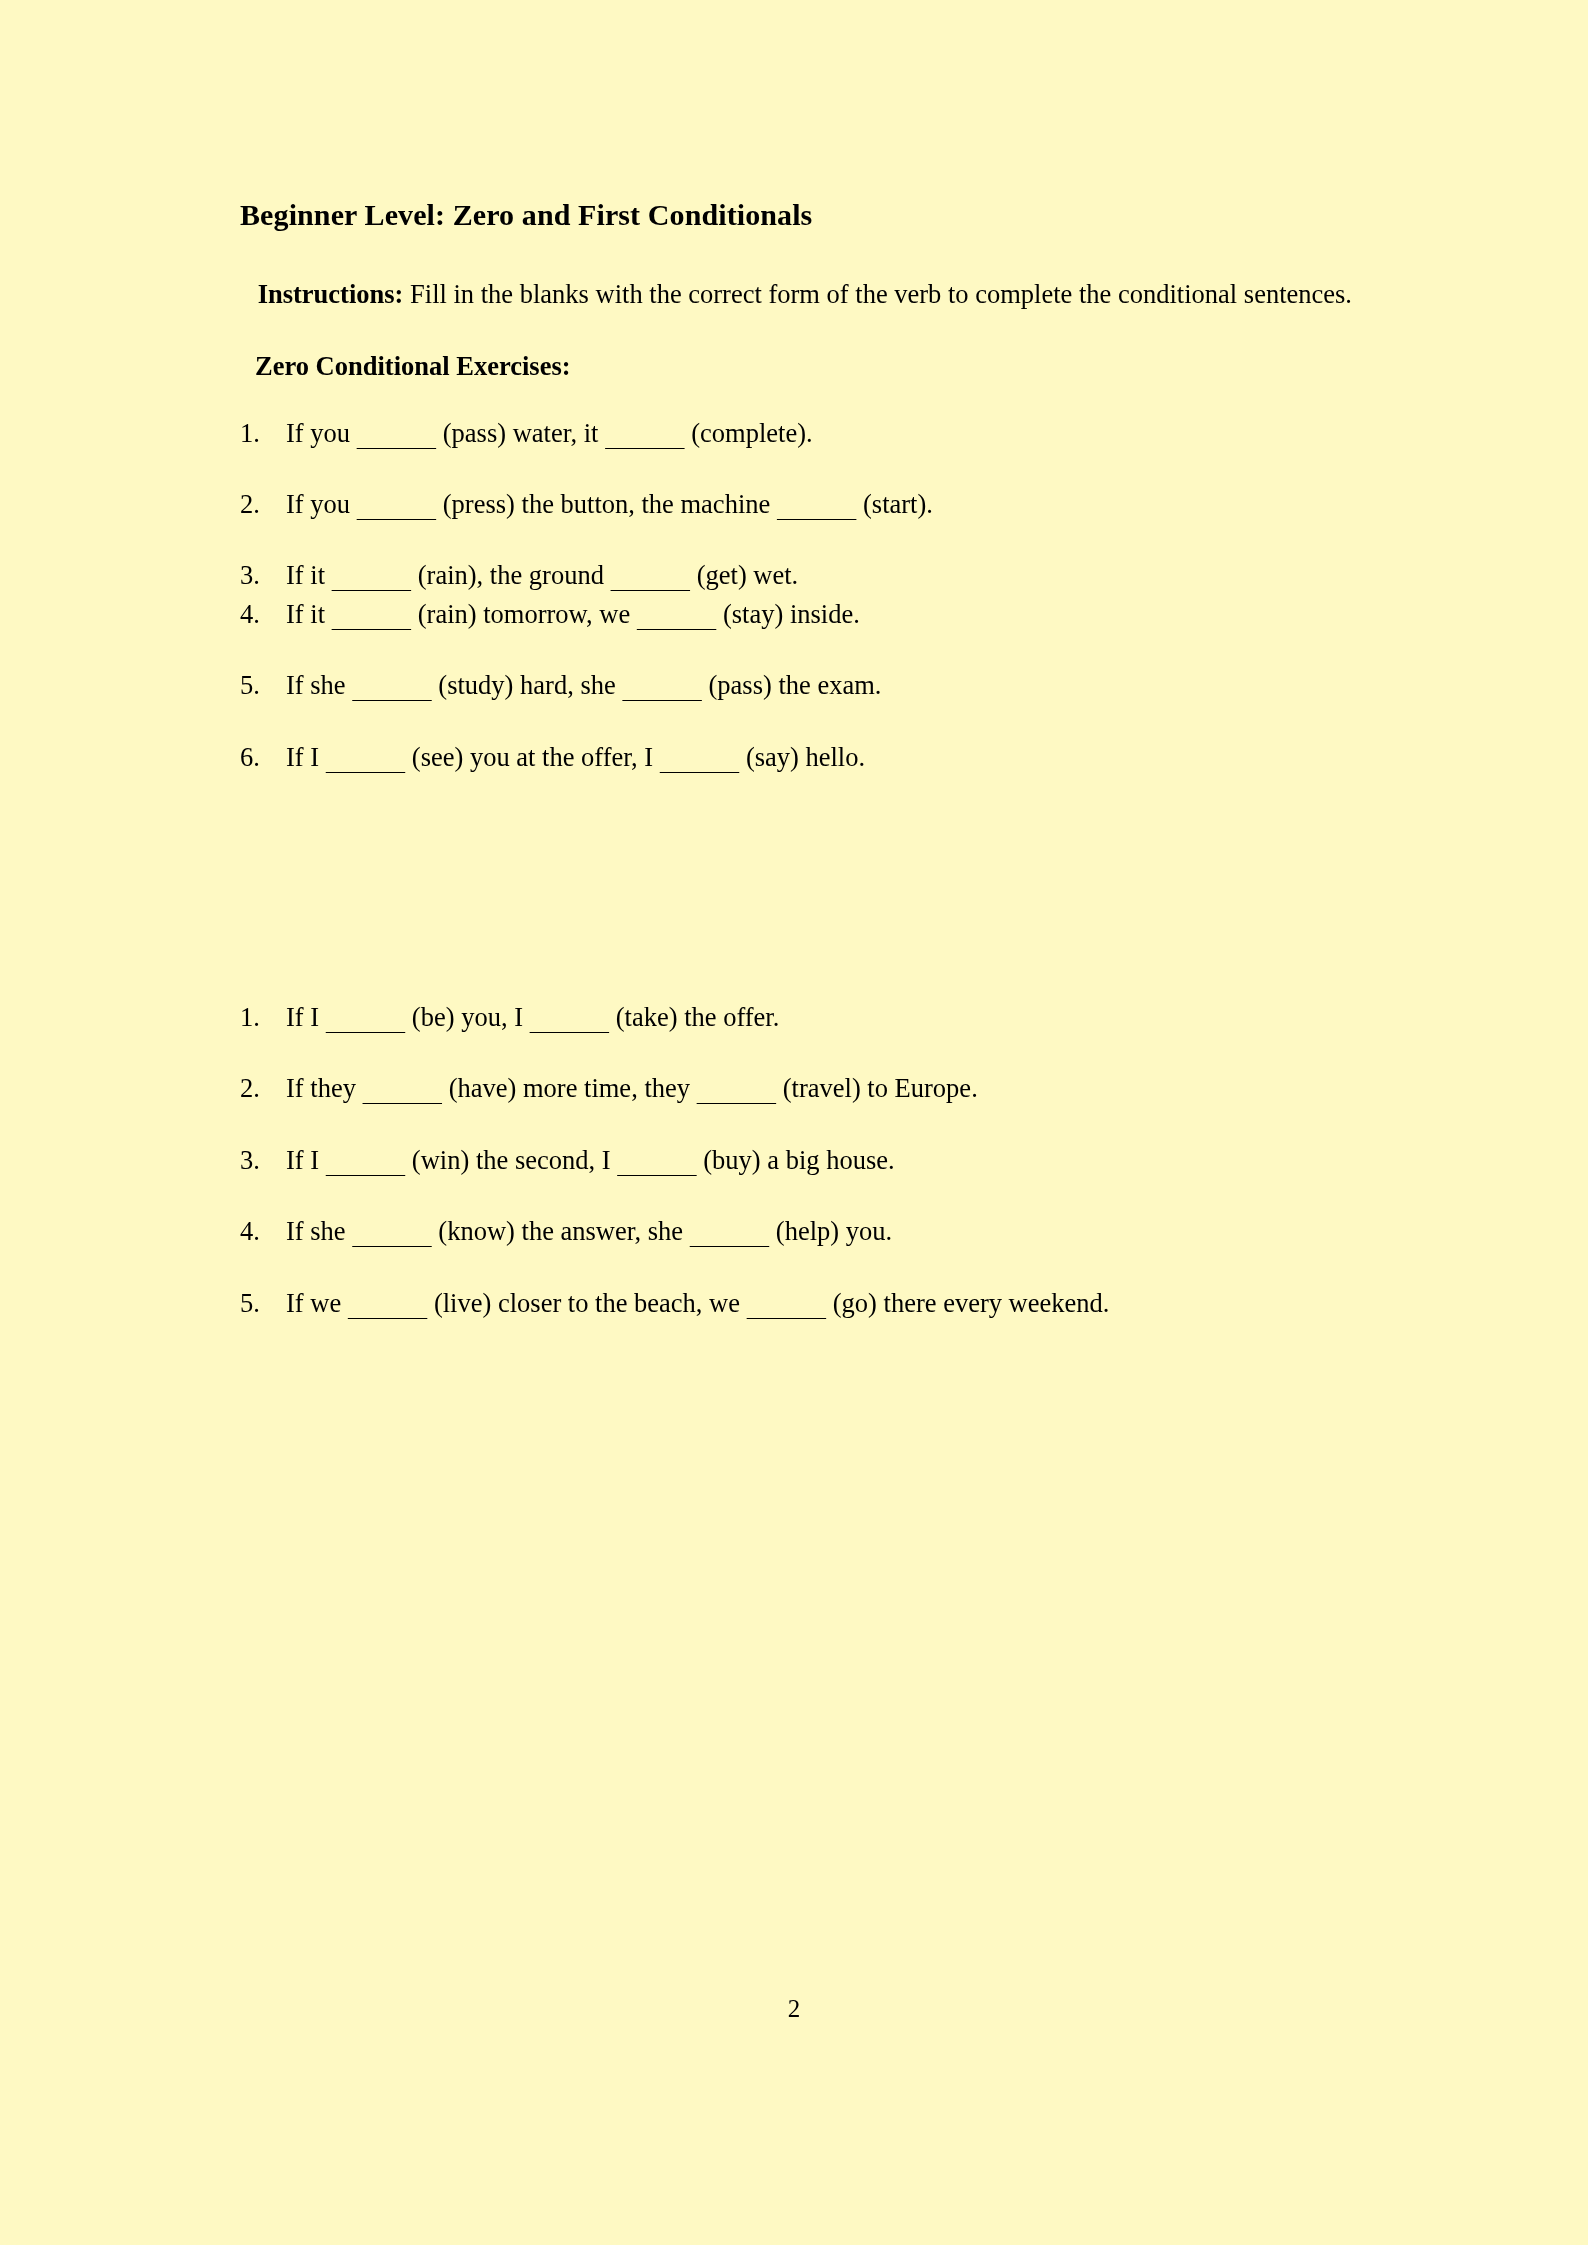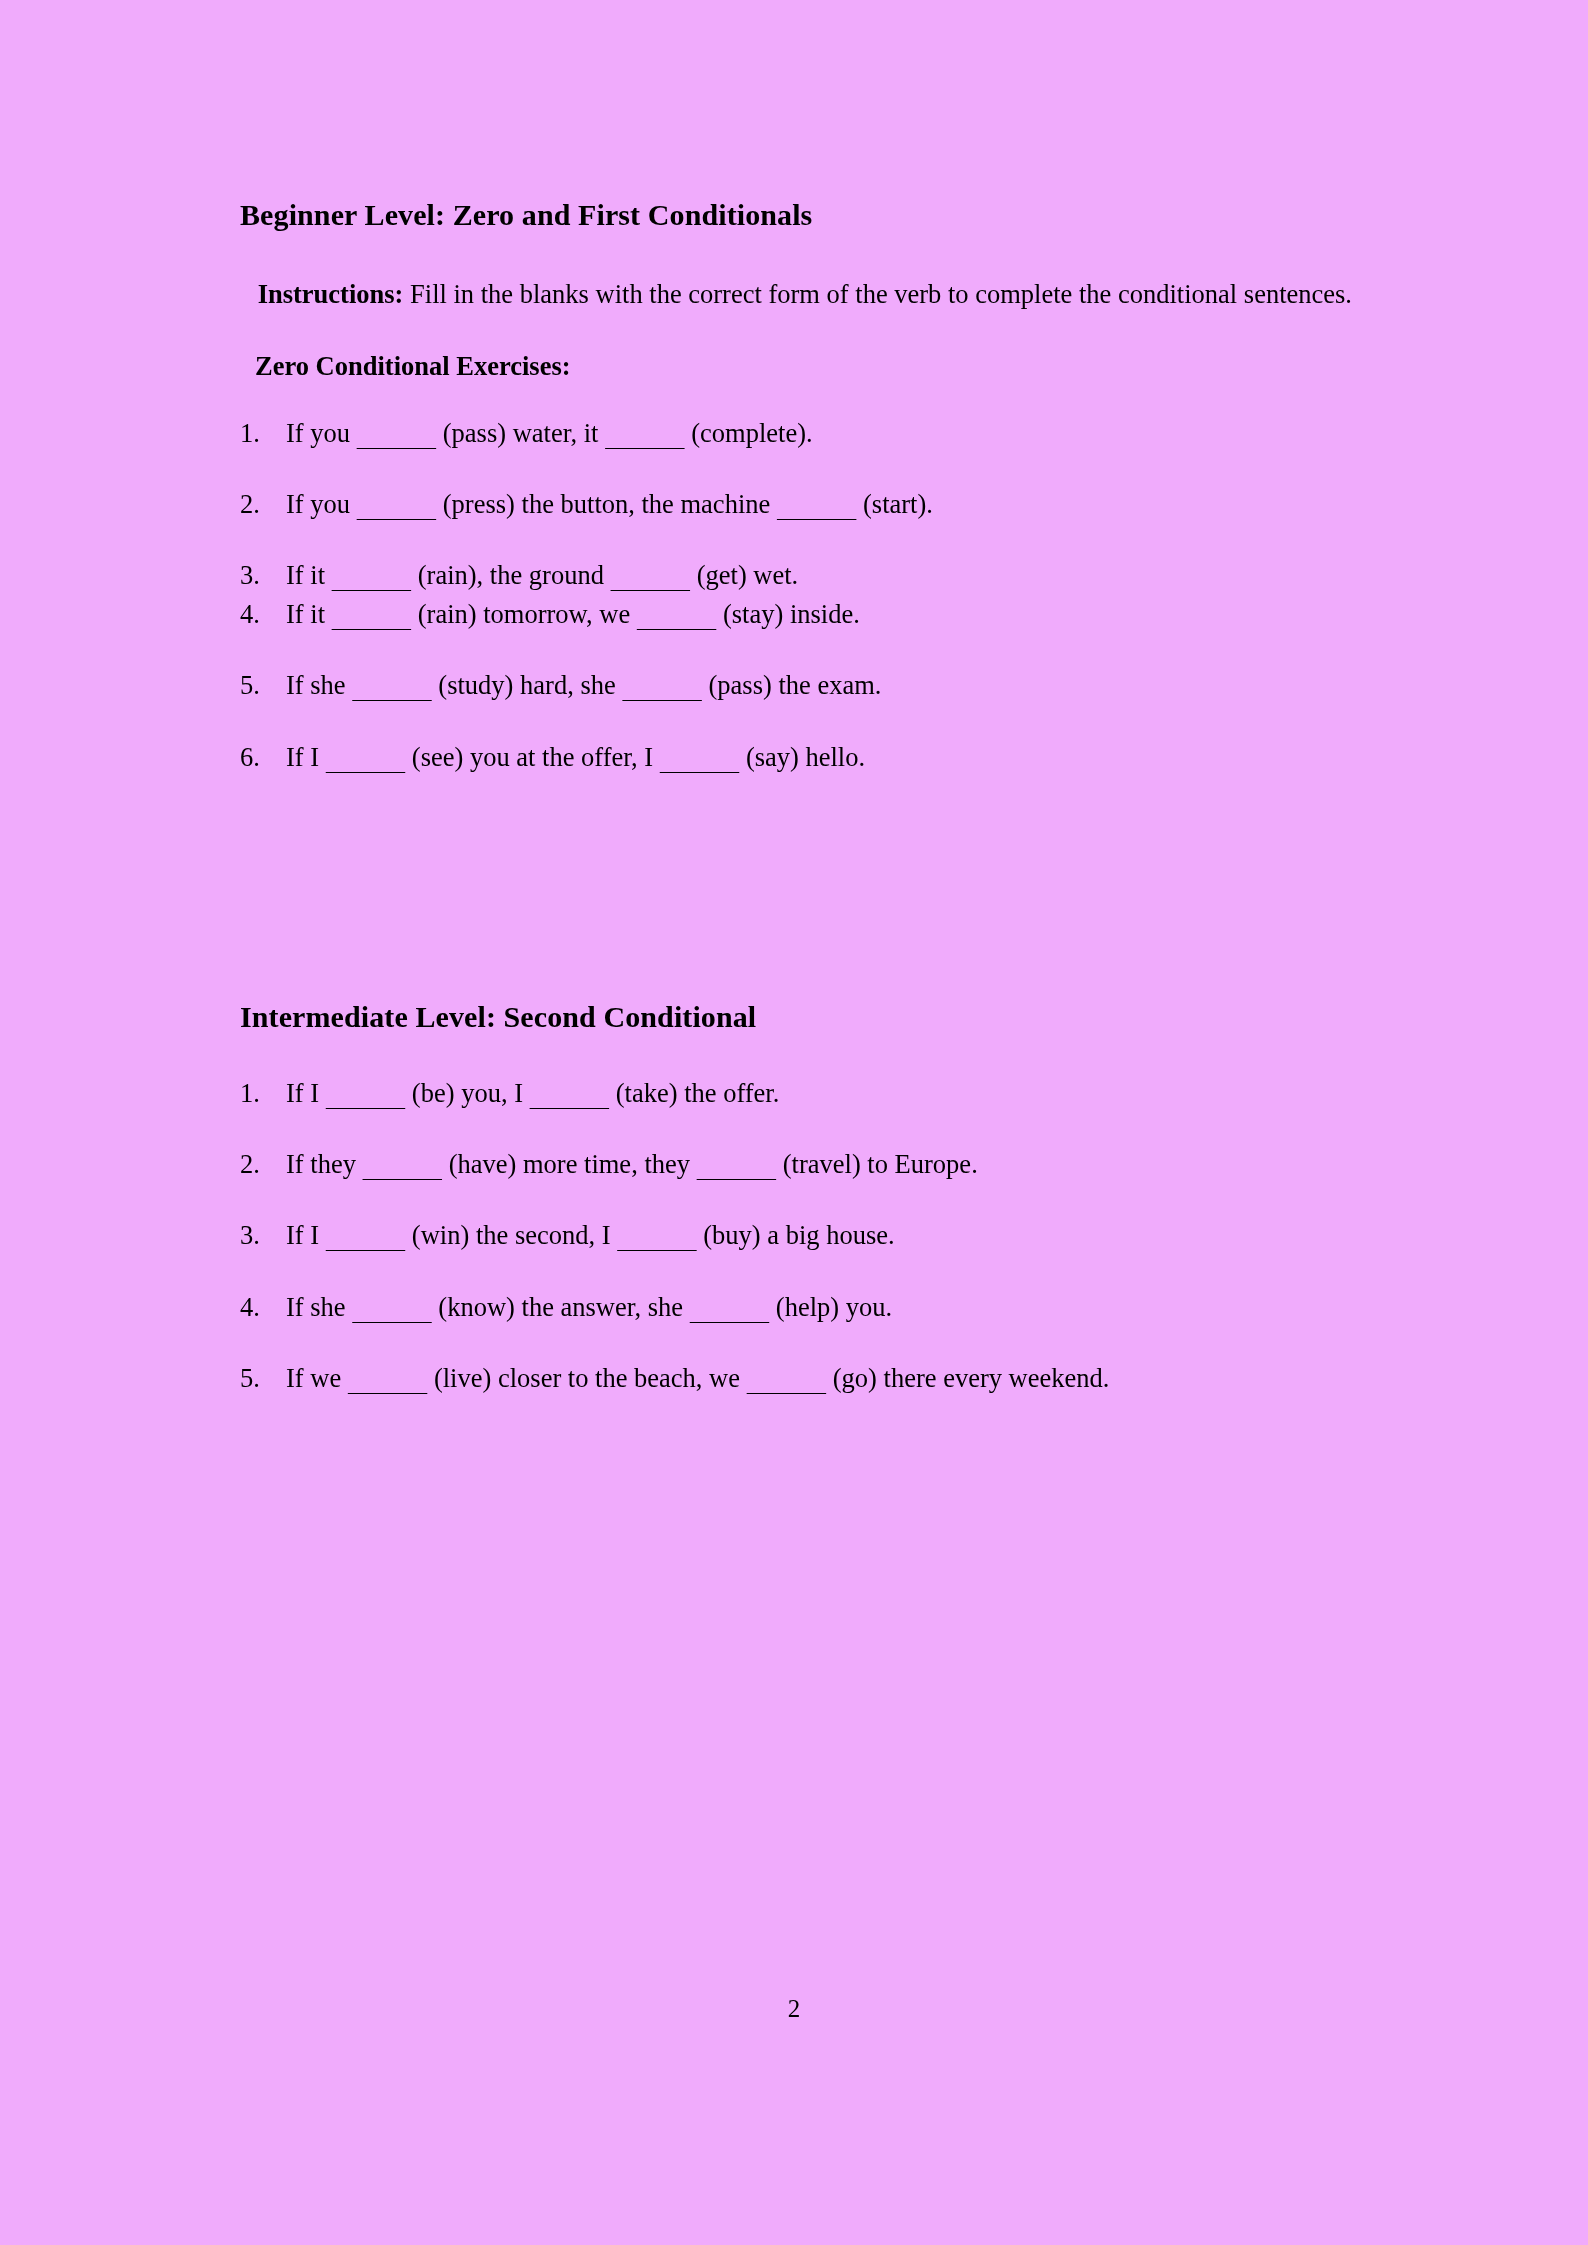--- a/index.html
+++ b/index.html
@@ -9,21 +9,21 @@
     background: #ffffff;
   }
   body {
     font-family: "Liberation Serif", "DejaVu Serif", serif;
     color: #000000;
   }
   .page {
     position: relative;
     width: 1588px;
     height: 2245px;
-    background: #f0abfc;
+    background: #fef9c3;
     box-sizing: border-box;
     overflow: hidden;
     padding-left: 18px;
   }
   .content {
     position: absolute;
     left: 240px;
     top: 196px;
     width: 1112px;
   }
@@ -122,21 +122,20 @@
       <li>
         <span class="num">5.</span><span>If she </span><span class="blank">      </span><span> (study) hard, she </span><span class="blank">      </span><span> (pass) the exam.</span>
       </li>
       <li>
         <span class="num">6.</span><span>If I </span><span class="blank">      </span><span> (see) you at the offer, I </span><span class="blank">      </span><span> (say) hello.</span>
       </li>
     </ol>
 
     <div class="section-gap"></div>
 
-    <h1 class="section-heading">Intermediate Level: Second Conditional</h1>
 
 
     <ol class="exercise-list">
       <li>
         <span class="num">1.</span><span>If I </span><span class="blank">      </span><span> (be) you, I </span><span class="blank">      </span><span> (take) the offer.</span>
       </li>
       <li>
         <span class="num">2.</span><span>If they </span><span class="blank">      </span><span> (have) more time, they </span><span class="blank">      </span><span> (travel) to Europe.</span>
       </li>
       <li>

